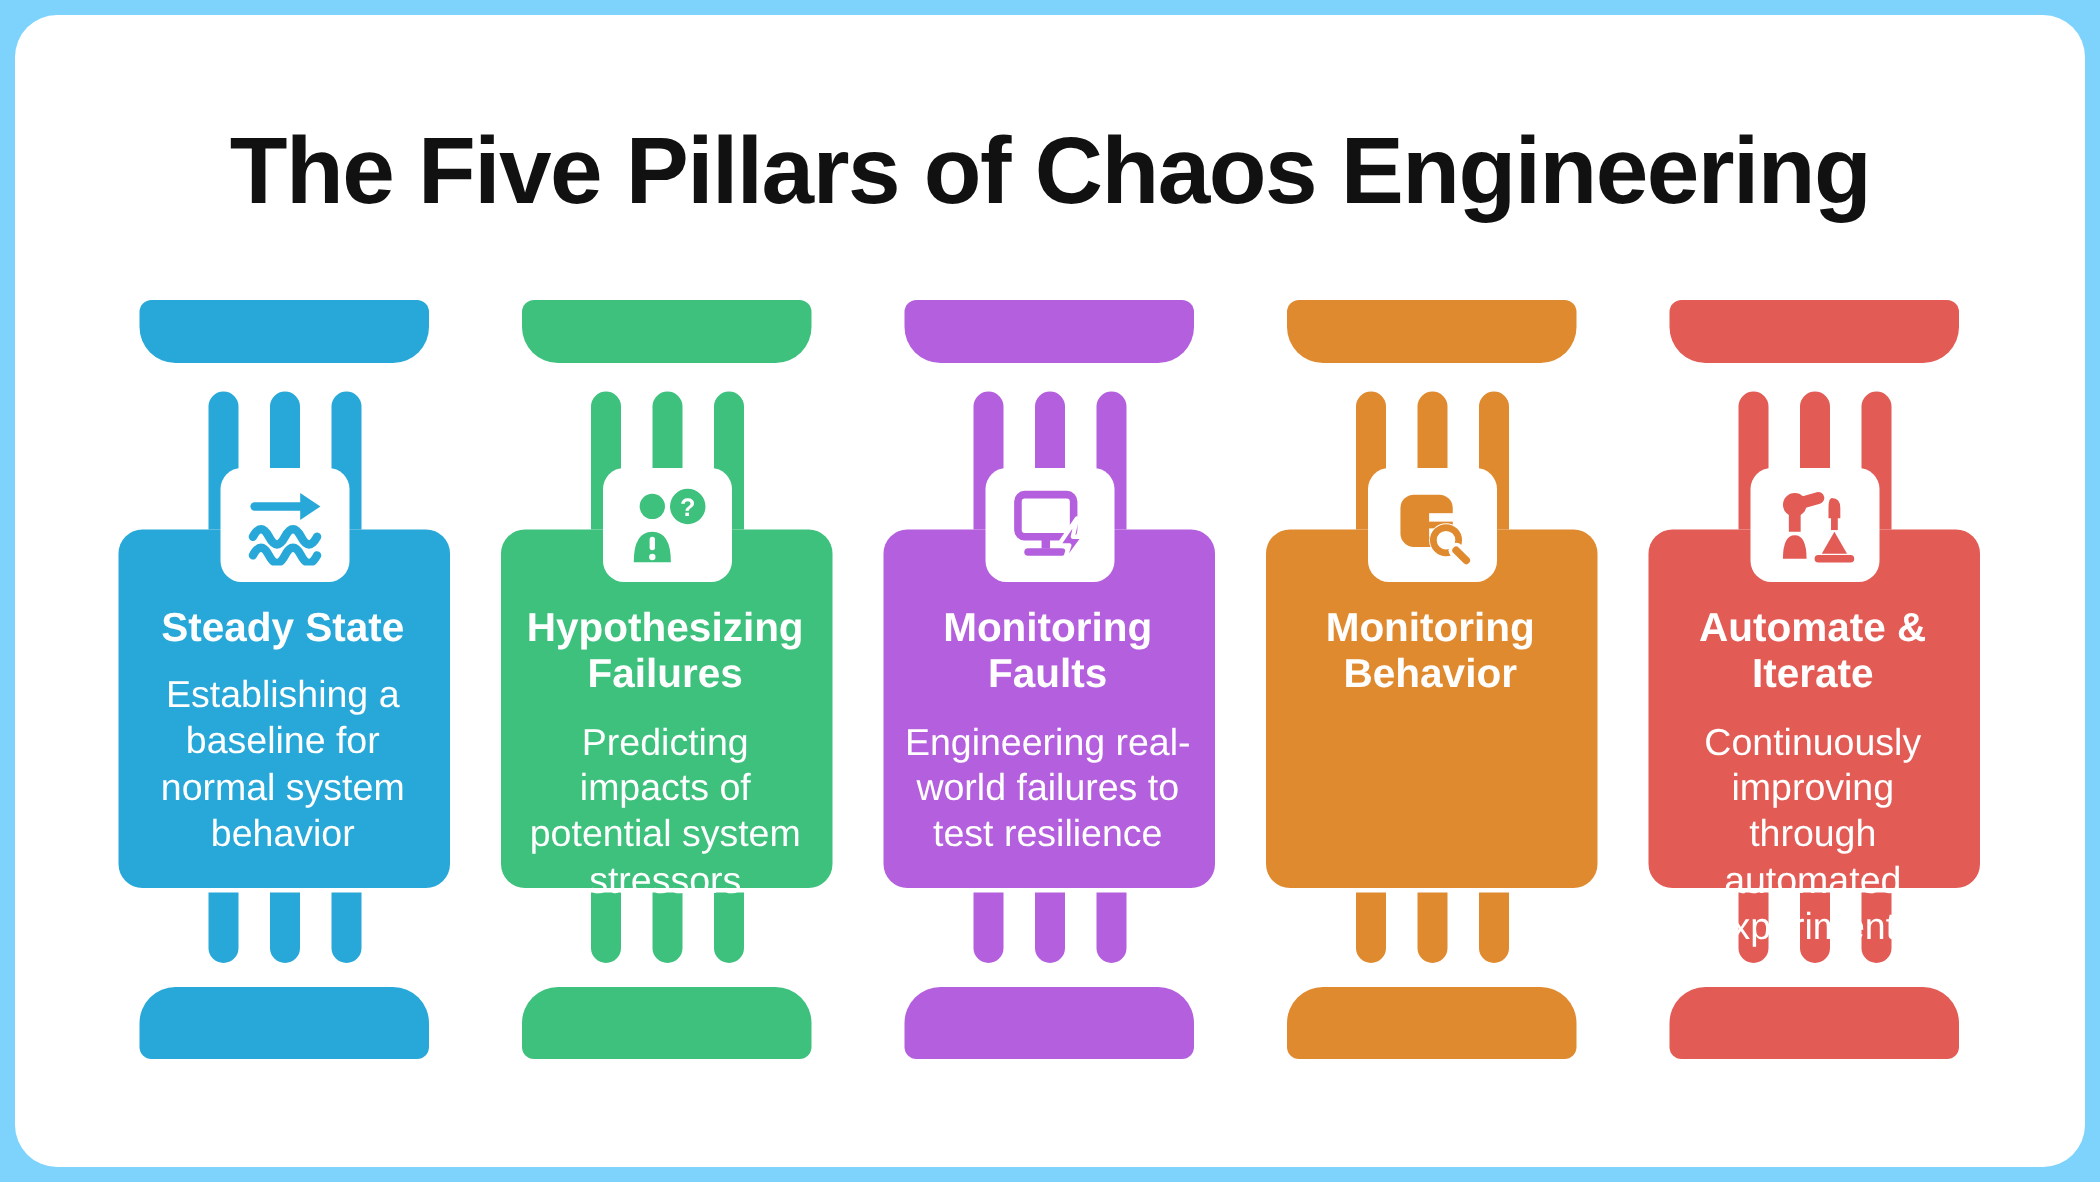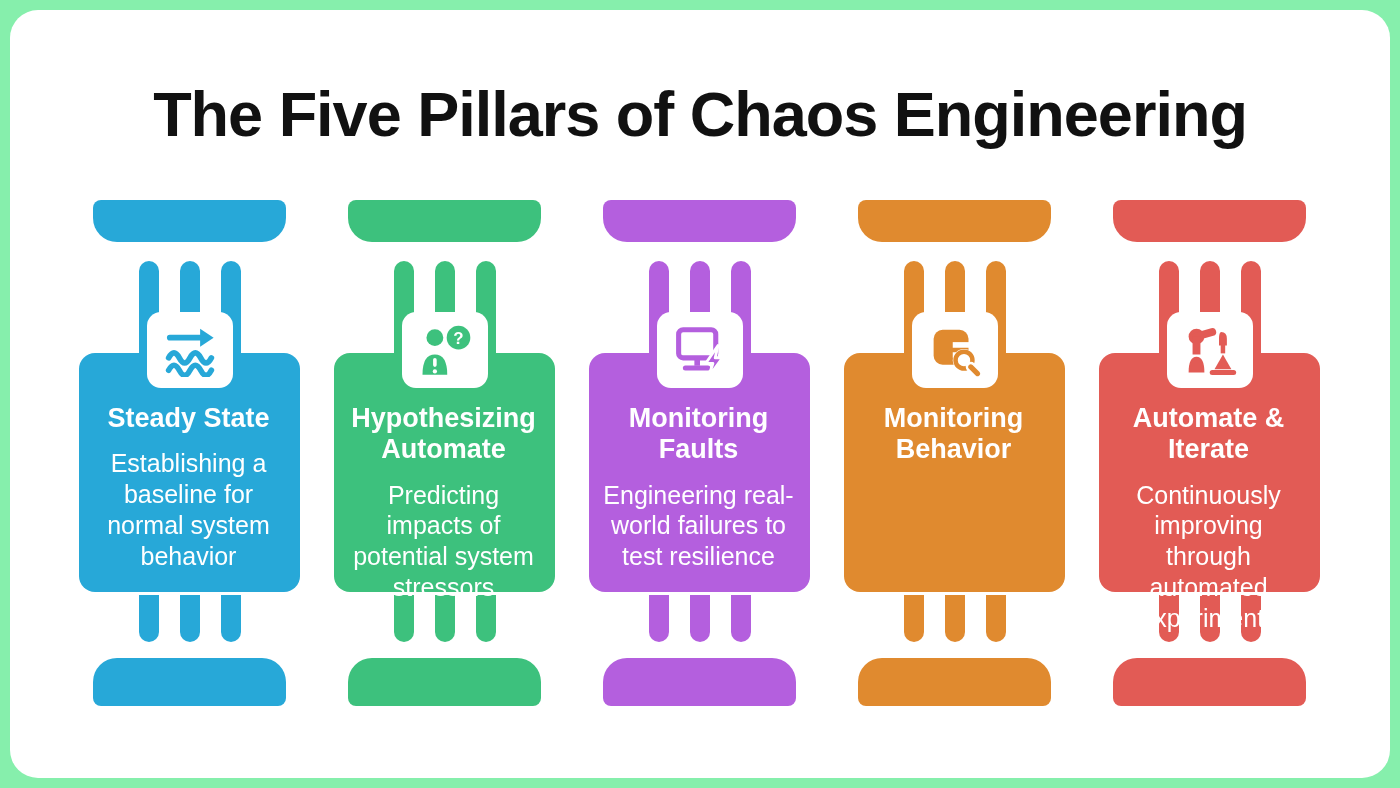--- a/index.html
+++ b/index.html
@@ -109,21 +109,21 @@
   }
   .pillar-desc {
     color: #FFFFFF;
     font-size: 25px;
     line-height: 1.23;
   }
 </style>
 </head>
 <body>
 
-<div class="canvas" style="background: #86efac;">
+<div class="canvas" style="background: #7dd3fc;">
   <div class="inner" style="background: rgb(255, 255, 255);"></div>
 
   <h1 class="main-title">The Five Pillars of Chaos Engineering</h1>
 
   <div class="pillars-row">
 
     <div class="pillar" style="--c: #27A8D8;">
       <div class="capital"></div>
       <div class="bars-top">
         <div class="bar"></div>
@@ -157,21 +157,21 @@
           <div class="bar"></div>
           <div class="bar"></div>
       </div>
       <div class="bars-bottom">
         <div class="bar"></div>
           <div class="bar"></div>
           <div class="bar"></div>
       </div>
       <div class="base"></div>
       <div class="body-box">
-        <div class="pillar-title">Hypothesizing Automate</div>
+        <div class="pillar-title">Hypothesizing Failures</div>
         <div class="pillar-desc">Predicting impacts of potential system stressors</div>
       </div>
       <div class="icon-box">
         <svg viewBox="0 0 48 48" fill="none">
           <circle cx="15" cy="13" r="7.5" fill="currentColor"></circle>
           <path d="M4 46 q0 -18 11 -18 q11 0 11 18 Z" fill="currentColor"></path>
           <rect x="13.4" y="31" width="3.2" height="8" rx="1.6" fill="#FFFFFF"></rect>
           <circle cx="15" cy="43" r="1.9" fill="#FFFFFF"></circle>
           <circle cx="36" cy="13" r="10.5" fill="currentColor"></circle>
           <text x="36" y="18.5" text-anchor="middle" font-family="Liberation Sans, sans-serif" font-size="15" font-weight="bold" fill="#FFFFFF">?</text>

